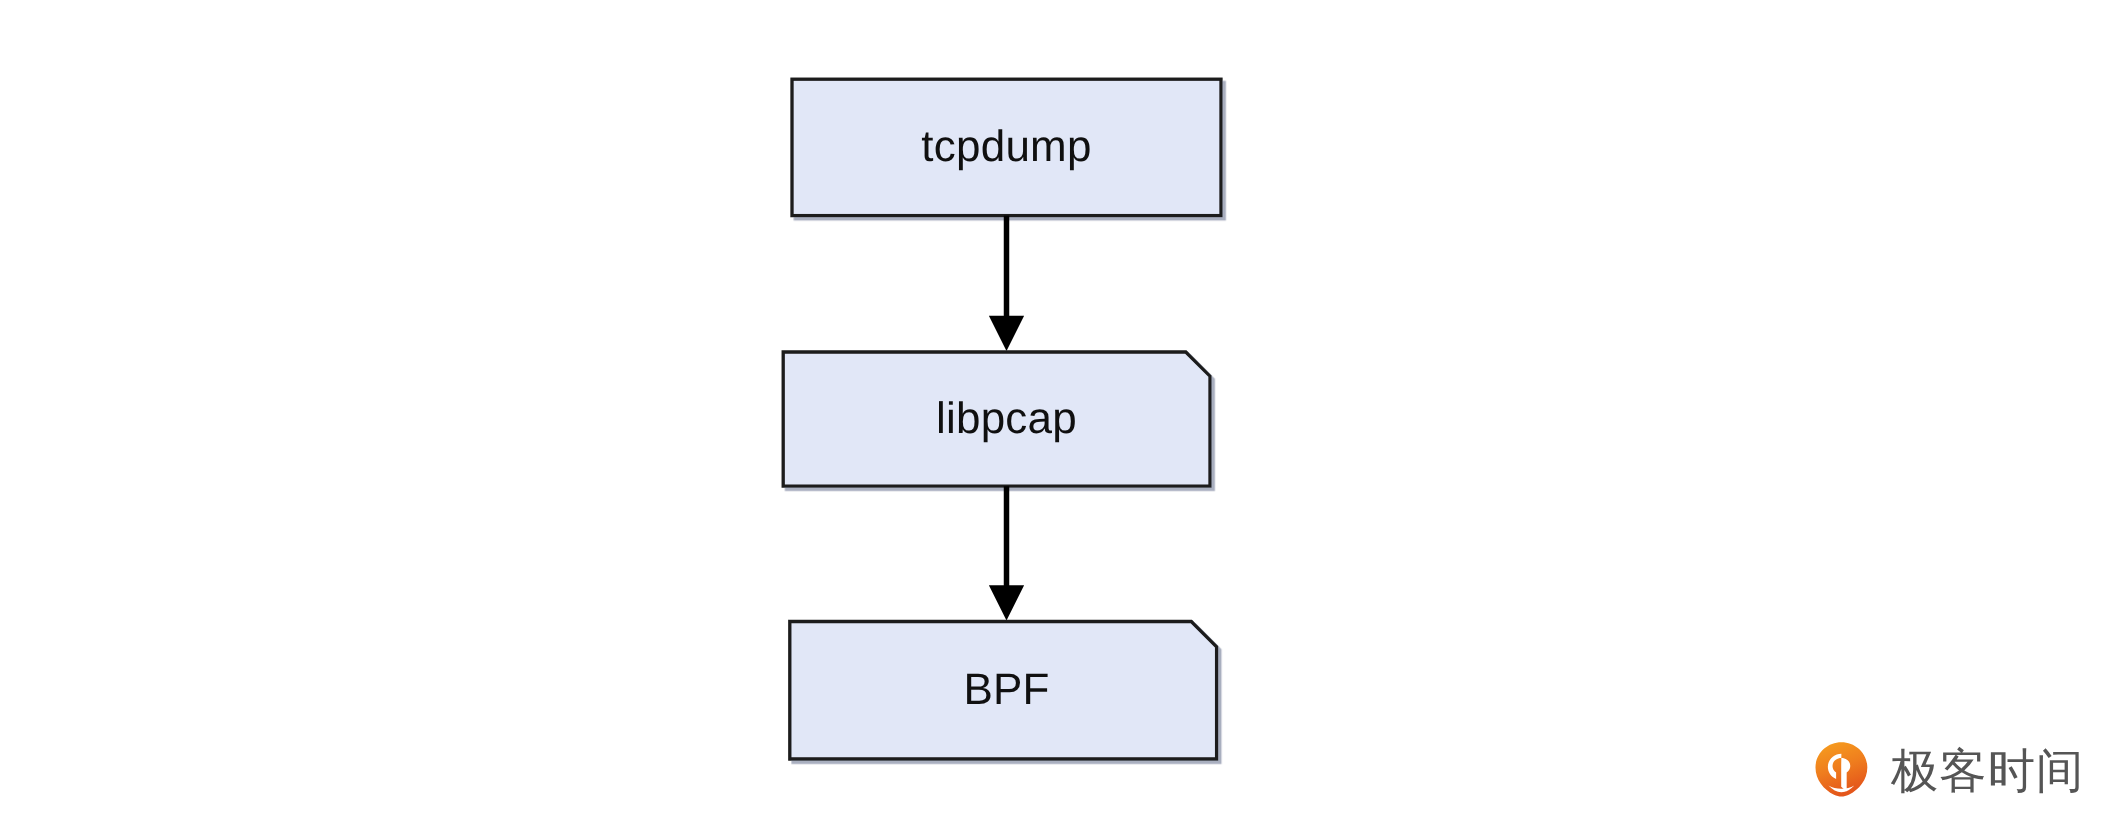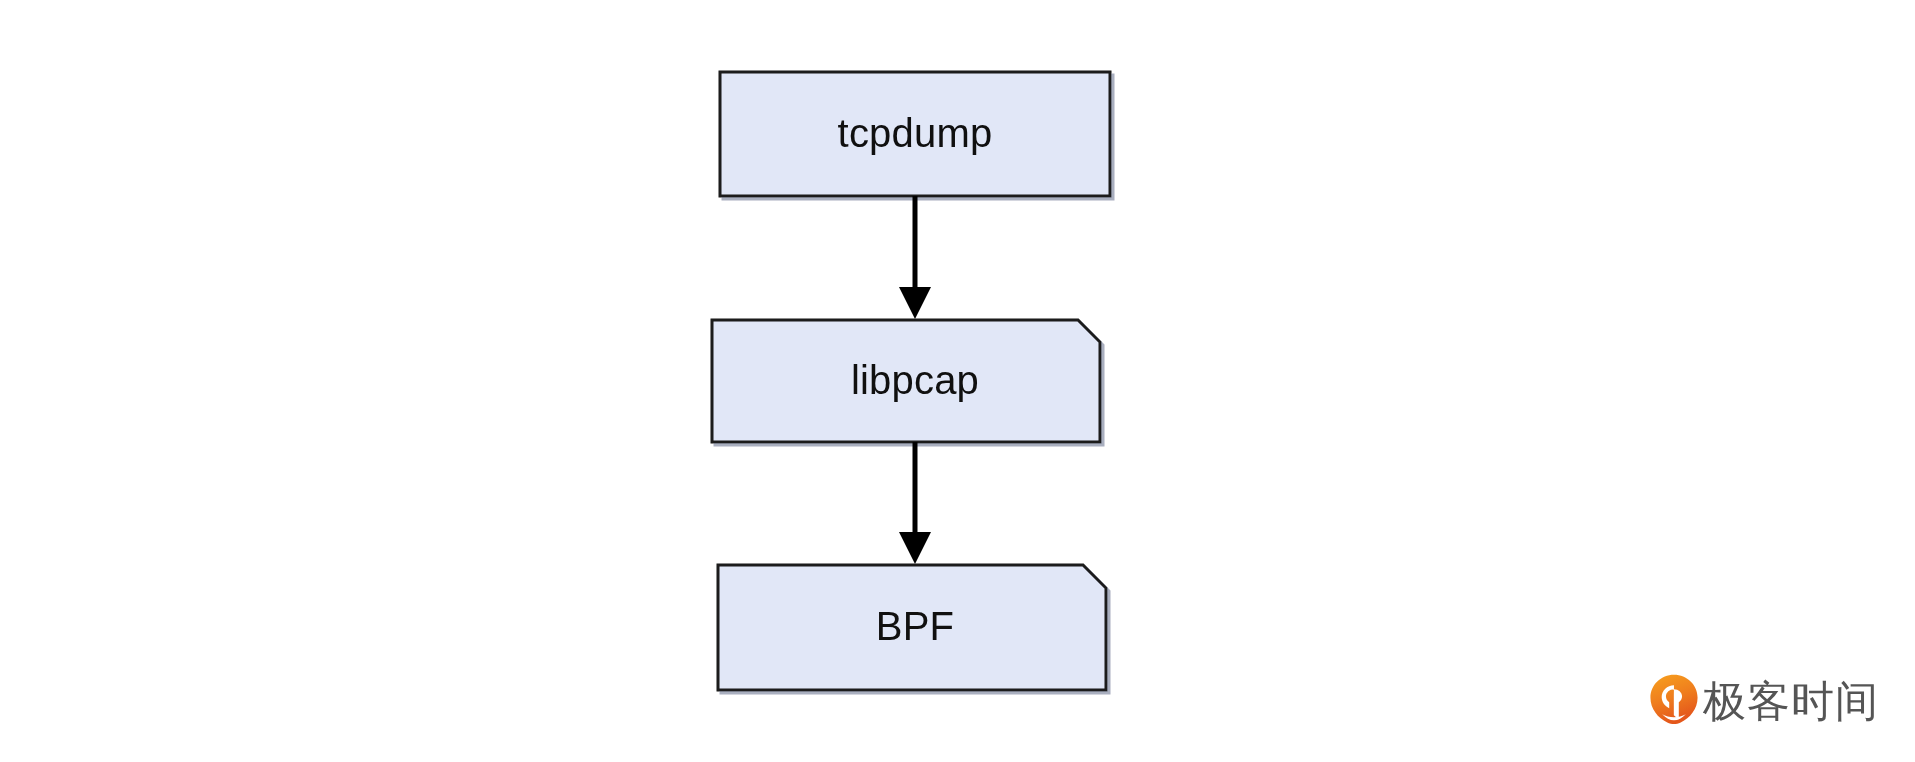--- a/index.html
+++ b/index.html
@@ -45,21 +45,21 @@
     letter-spacing: 0.2px;
   }
 
   
   #brand-logo {
     position: absolute;
     left: 1645px;
     top: 670px;
     display: flex;
     align-items: center;
-    gap: 0;
+    gap: 16px;
     height: 62px;
   }
   #brand-logo .mark {
     width: 58px;
     height: 58px;
     flex: 0 0 58px;
     display: block;
   }
   #brand-logo .wordmark {
     font-family: "DejaVu Sans", "Liberation Sans", sans-serif;

